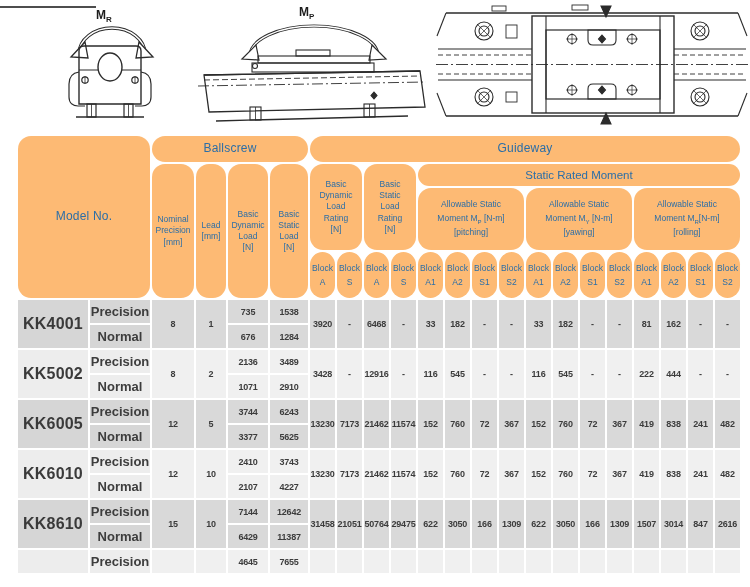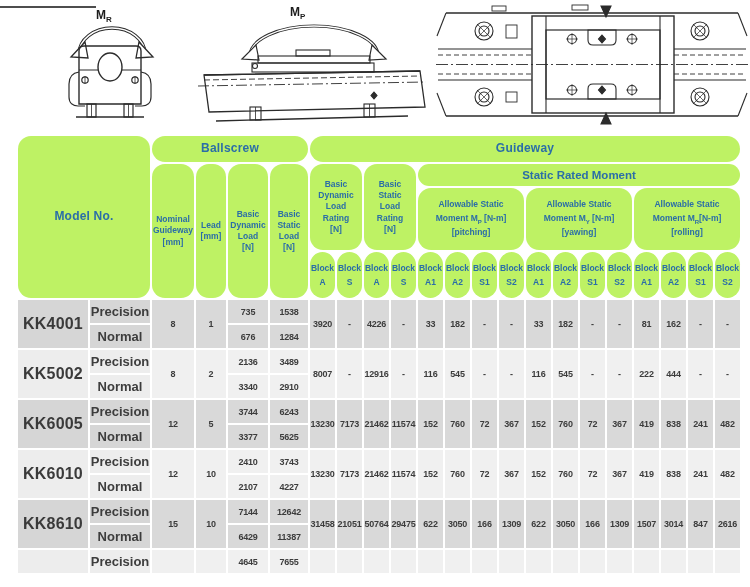--- a/index.html
+++ b/index.html
@@ -10,21 +10,21 @@
   #diagrams{position:relative;width:704px;height:132px;text-decoration:underline;}
   .diag{position:absolute;}
   .diag-label{position:absolute;font-weight:bold;font-size:12px;color:#1d1d1d;letter-spacing:0;}
   .diag-label sub{font-size:8px;}
   #artifact-line{position:absolute;left:0;top:6px;width:96px;height:2px;background:#4d4d4d;}
 
   
   #spec-table{border-collapse:separate;border-spacing:2px;table-layout:fixed;
               margin:2px 0 0 16px;background:#fff;}
   #spec-table th,#spec-table td{padding:0;text-align:center;vertical-align:middle;overflow:hidden;}
-  thead th{background:#bef264;color:#2b6ea7;font-weight:bold;line-height:1.3;border-radius:13px;}
+  thead th{background:#fdba74;color:#2b6ea7;font-weight:normal;line-height:1.3;border-radius:13px;}
   .hgroup{font-size:12px;letter-spacing:.2px;}
   .hsub{font-size:11.5px;margin-left:16px;}
   .hcol{font-size:8.5px;white-space:pre-line;}
   .hmoment{font-size:8.5px;line-height:1.55;}
   .hmoment sub{font-size:6px;}
   .hblock{font-size:8.5px;line-height:1.7;margin-top:37px;}
   tr.hr1{height:26px;} tr.hr2{height:22px;} tr.hr3{height:62px;} tr.hr4{height:46px;}
   tbody tr{height:23px;}
   tbody tr.dark td{background:#d9d9d9;}
   tbody tr.light td{background:#f0f0f0;}
@@ -39,21 +39,21 @@
 
 <div id="stage">
 
   <div id="diagrams">
     <div id="artifact-line"></div>
 
     <div class="diag-label" style="left:96px;top:8px;">
       <span>M</span><sub>R</sub>
     </div>
 
-    <div class="diag-label" style="left:290px;top:5px;">
+    <div class="diag-label" style="left:299px;top:5px;">
       <span>M</span><sub>P</sub>
     </div>
 
     <div class="diag" style="left:54px;top:10px;">
       <svg width="115" height="120" viewBox="0 0 115 120" fill="none" stroke="#2b2b2b" stroke-width="1.2">
         <path d="M25,44 A33,26 0 0 1 91,44" stroke-width="3.4"></path>
         <path d="M25,44 A33,26 0 0 1 91,44" stroke="#fff" stroke-width="1.4"></path>
         <polygon points="17,47 31,32 34,48" fill="#fff" stroke-width="1.3"></polygon>
         <polygon points="99,47 85,32 82,48" fill="#fff" stroke-width="1.3"></polygon>
         <path d="M30,36 h52 q5,0 5,5 v53 h-62 v-53 q0,-5 5,-5 z" stroke-width="1.4"></path>
@@ -189,21 +189,21 @@
         <col style="width:25px">
     </colgroup>
     <thead>
       <tr class="hr1">
         <th class="hgroup" rowspan="4" colspan="2">Model No.</th>
         <th class="hgroup" colspan="4">Ballscrew</th>
         <th class="hgroup" colspan="16">Guideway</th>
       </tr>
       <tr class="hr2">
         <th class="hcol" rowspan="3">Nominal
-Guideway
+Precision
 [mm]</th>
         <th class="hcol" rowspan="3">Lead
 [mm]</th>
         <th class="hcol" rowspan="3">Basic
 Dynamic
 Load
 [N]</th>
         <th class="hcol" rowspan="3">Basic
 Static
 Load
@@ -307,21 +307,21 @@
     <tbody id="tbody">
         <tr class="dark">
           <td class="model" rowspan="2">KK4001</td>
           <td class="grade">Precision</td>
           <td class="num" rowspan="2">8</td>
           <td class="num" rowspan="2">1</td>
           <td class="num">735</td>
           <td class="num">1538</td>
           <td class="num" rowspan="2">3920</td>
           <td class="num" rowspan="2">-</td>
-          <td class="num" rowspan="2">4226</td>
+          <td class="num" rowspan="2">6468</td>
           <td class="num" rowspan="2">-</td>
           <td class="num" rowspan="2">33</td>
           <td class="num" rowspan="2">182</td>
           <td class="num" rowspan="2">-</td>
           <td class="num" rowspan="2">-</td>
           <td class="num" rowspan="2">33</td>
           <td class="num" rowspan="2">182</td>
           <td class="num" rowspan="2">-</td>
           <td class="num" rowspan="2">-</td>
           <td class="num" rowspan="2">81</td>
@@ -334,40 +334,40 @@
           <td class="num">676</td>
           <td class="num">1284</td>
         </tr>
         <tr class="light">
           <td class="model" rowspan="2">KK5002</td>
           <td class="grade">Precision</td>
           <td class="num" rowspan="2">8</td>
           <td class="num" rowspan="2">2</td>
           <td class="num">2136</td>
           <td class="num">3489</td>
-          <td class="num" rowspan="2">8007</td>
+          <td class="num" rowspan="2">3428</td>
           <td class="num" rowspan="2">-</td>
           <td class="num" rowspan="2">12916</td>
           <td class="num" rowspan="2">-</td>
           <td class="num" rowspan="2">116</td>
           <td class="num" rowspan="2">545</td>
           <td class="num" rowspan="2">-</td>
           <td class="num" rowspan="2">-</td>
           <td class="num" rowspan="2">116</td>
           <td class="num" rowspan="2">545</td>
           <td class="num" rowspan="2">-</td>
           <td class="num" rowspan="2">-</td>
           <td class="num" rowspan="2">222</td>
           <td class="num" rowspan="2">444</td>
           <td class="num" rowspan="2">-</td>
           <td class="num" rowspan="2">-</td>
         </tr>
         <tr class="light">
           <td class="grade">Normal</td>
-          <td class="num">3340</td>
+          <td class="num">1071</td>
           <td class="num">2910</td>
         </tr>
         <tr class="dark">
           <td class="model" rowspan="2">KK6005</td>
           <td class="grade">Precision</td>
           <td class="num" rowspan="2">12</td>
           <td class="num" rowspan="2">5</td>
           <td class="num">3744</td>
           <td class="num">6243</td>
           <td class="num" rowspan="2">13230</td>

